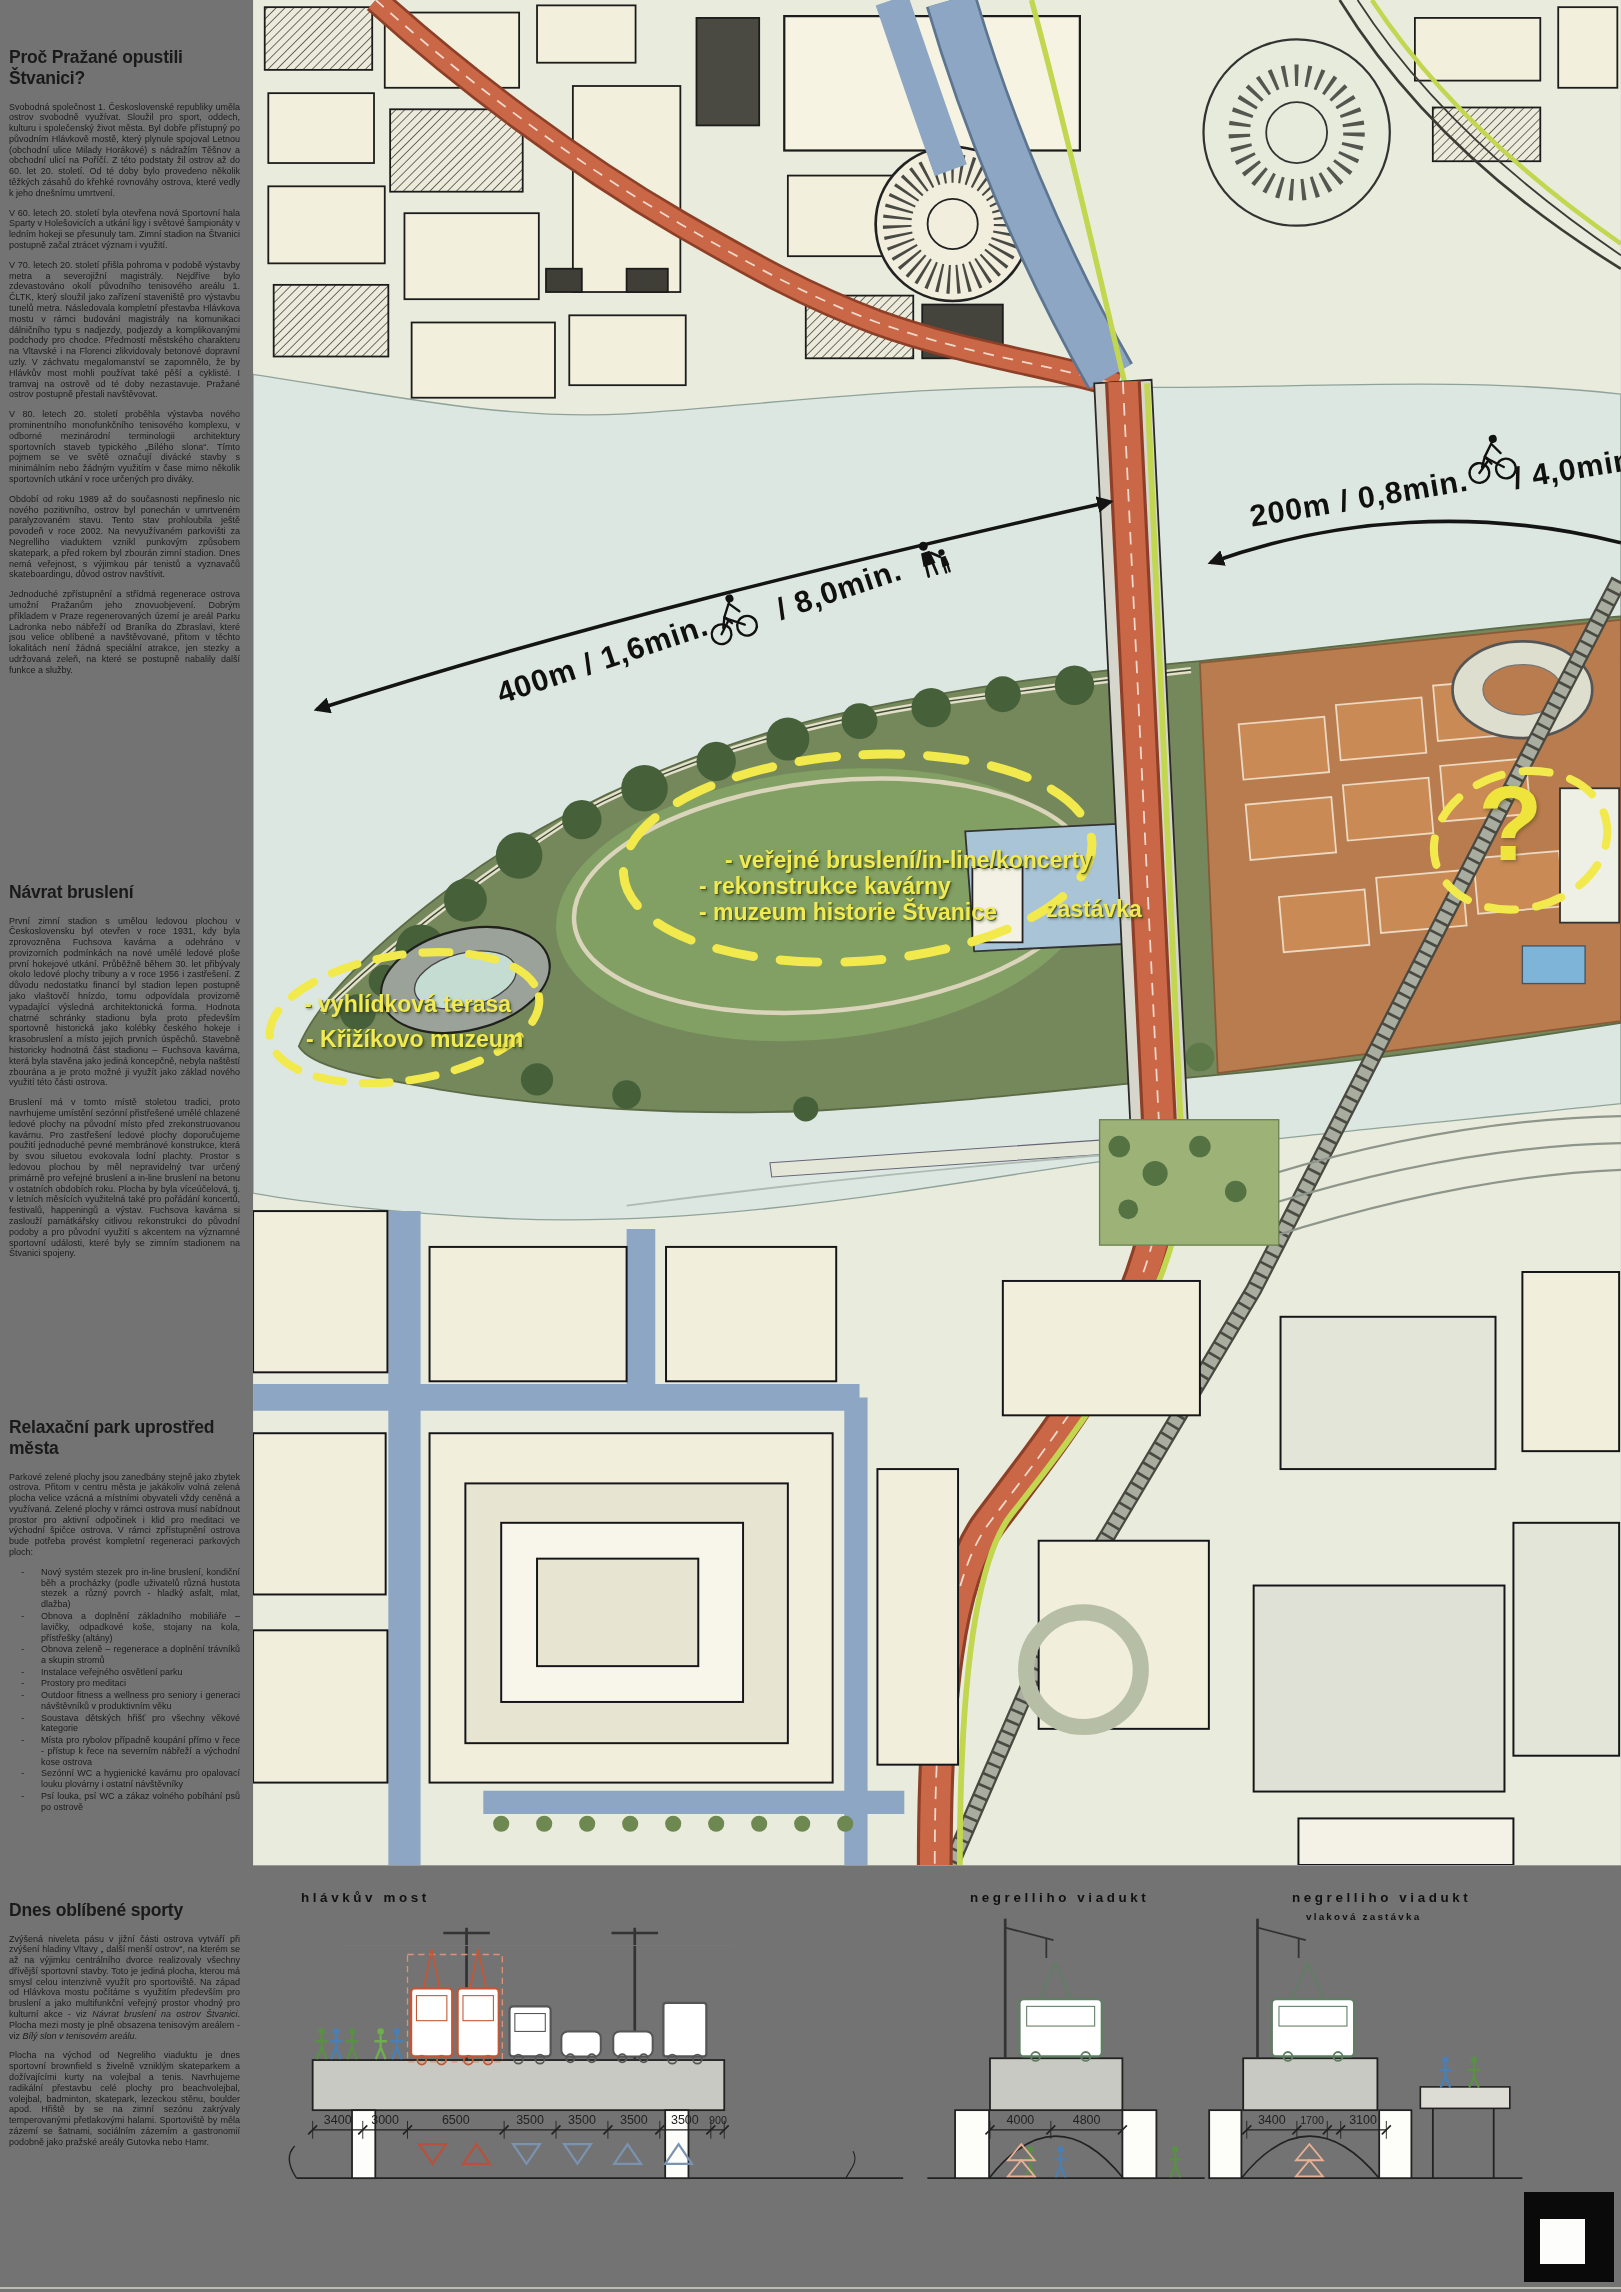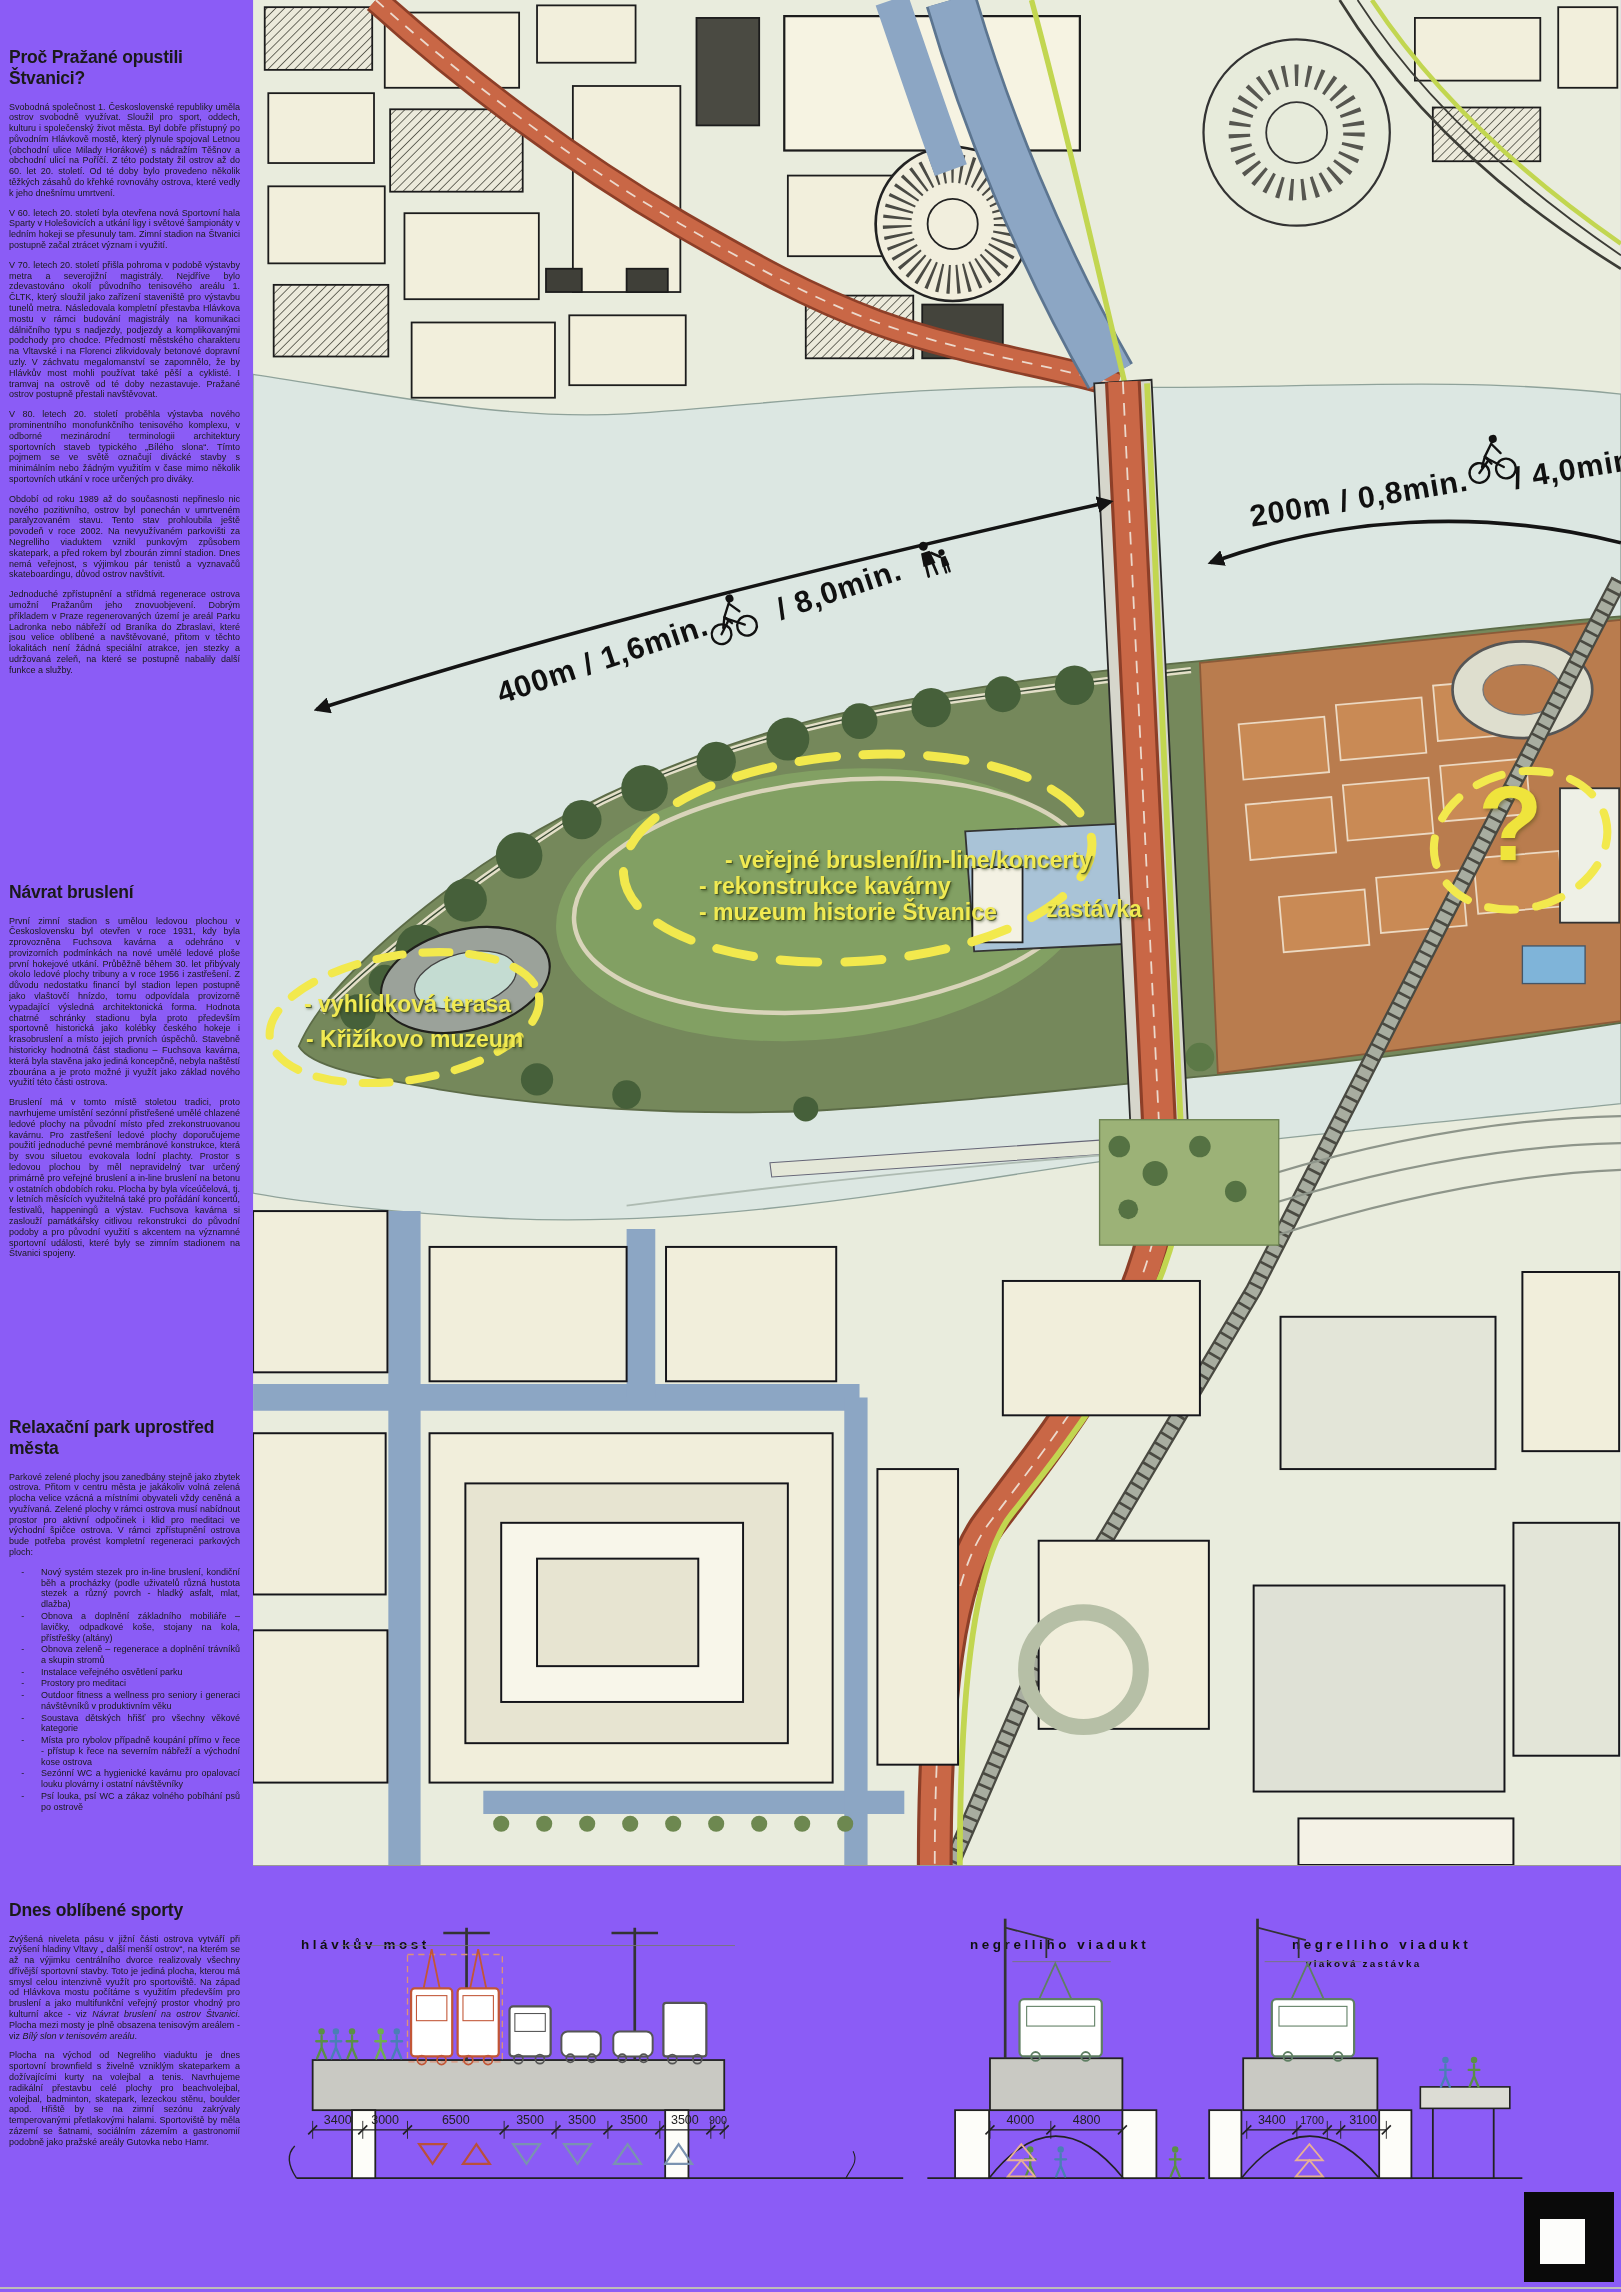--- a/index.html
+++ b/index.html
@@ -1,16 +1,16 @@
 <!DOCTYPE html>
 <html style="font-size:14.3px"><head>
 <meta charset="utf-8">
 <style>
   html,body{margin:0;padding:0;background:#888;}
-  .page{position:relative;width:1621px;height:2293px;background:#8b5cf6;overflow:hidden;
+  .page{position:relative;width:1621px;height:2293px;background:#737373;overflow:hidden;
         font-family:"Liberation Sans",sans-serif;color:#1a1a1a;}
   
   .tsec{position:absolute;left:9px;width:231px;overflow:hidden;}
   .tsec h2{font-size:17.5px;font-weight:bold;margin:0 0 12.5px 0;letter-spacing:-0.2px;}
   .tsec p{font-size:9px;line-height:1.2;text-align:justify;margin:0 0 9px 0;}
   .tsec .b{font-weight:normal;}
   .tsec .i{font-style:italic;}
   .tsec ul{margin:0;padding:0 0 0 32px;list-style:none;}
   .tsec li{font-size:9px;line-height:1.2;text-align:justify;position:relative;margin:0 0 0.9px 0;}
   .tsec li::before{content:"-";position:absolute;left:-19.7px;}
@@ -19,21 +19,21 @@
   .map text.ann{font:700 34px "Liberation Sans",sans-serif;fill:#101010;letter-spacing:1px;}
   
   .ylab{position:absolute;font:700 23px "Liberation Sans",sans-serif;color:#f1ea52;white-space:nowrap;
         text-shadow:0.9px 0.9px 0 rgba(70,85,35,.85),1.8px 1.8px 2.7px rgba(40,55,20,.55);}
   .qmark{position:absolute;font:700 106px "Liberation Sans",sans-serif;color:#efe43c;
         text-shadow:1.8px 1.8px 3.6px rgba(90,80,20,.5);}
   
   .sections{position:absolute;left:269px;top:1865px;width:1263px;height:340px;}
   .sections text.dim{font:400 14px "Liberation Sans",sans-serif;fill:#222;text-anchor:middle;}
   .sections text.dimsm{font:400 12px "Liberation Sans",sans-serif;fill:#222;text-anchor:middle;}
-  .seclabel{position:absolute;font:700 13.4px "Liberation Sans",sans-serif;letter-spacing:3.6px;color:#111;white-space:nowrap;margin-top:47px;}
+  .seclabel{position:absolute;font:700 13.4px "Liberation Sans",sans-serif;letter-spacing:3.6px;color:#111;white-space:nowrap;}
   .seclabel.sub{font:700 9.9px "Liberation Sans",sans-serif;letter-spacing:2.2px;}
   
   .title{position:absolute;left:304px;top:2225px;width:1003px;text-align:center;
          font:700 45px "Liberation Sans",sans-serif;letter-spacing:23px;color:#0c0c0c;white-space:nowrap;}
   .logo{position:absolute;left:1524px;top:2192px;width:90px;height:90px;background:#0a0a0a;}
   .logo .inner{position:absolute;left:16px;top:27px;width:45px;height:45px;background:#fdfdfb;}
   .footline{position:absolute;left:0;top:2287px;width:1621px;height:1.8px;background:#bdbdb8;}
 </style>
 </head>
 <body>

